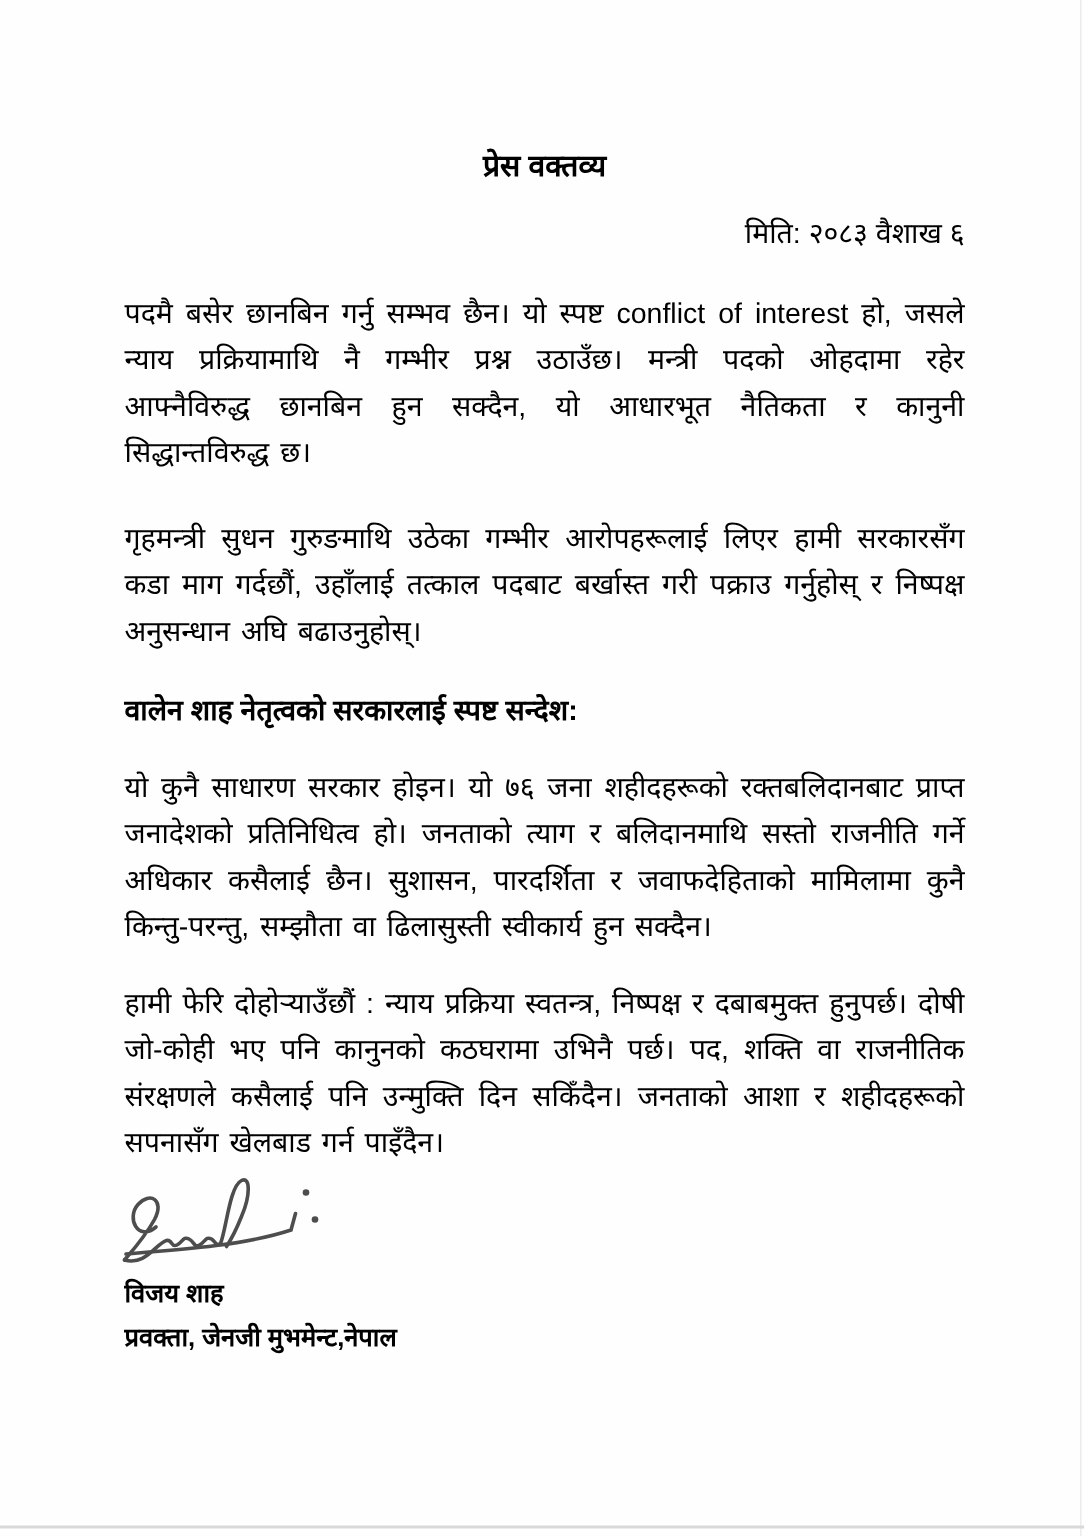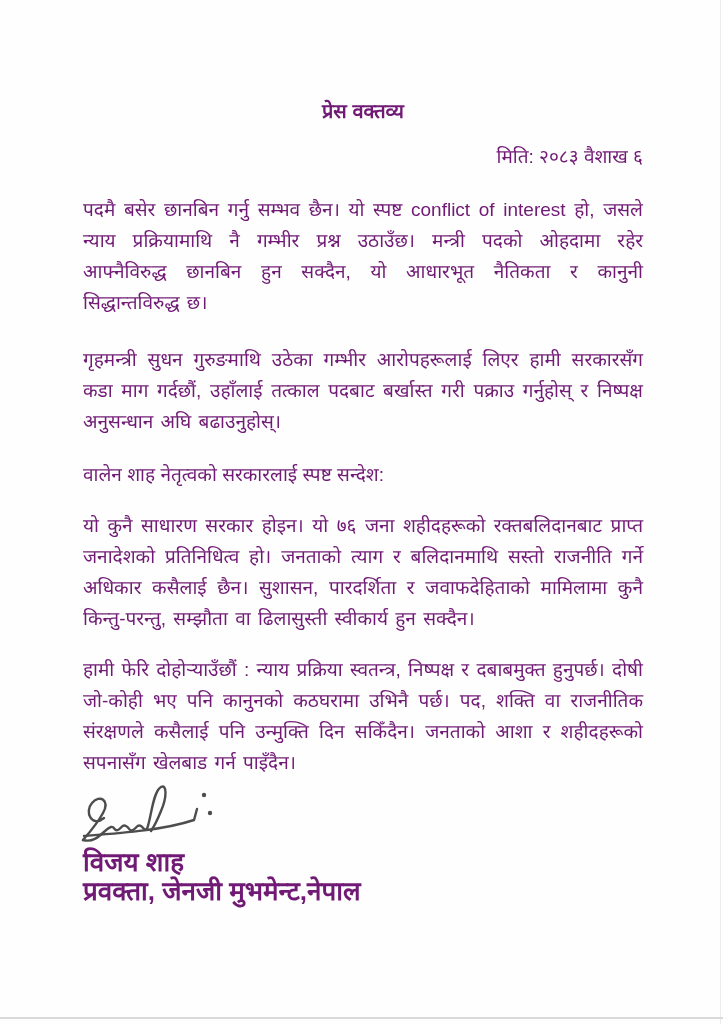--- a/index.html
+++ b/index.html
@@ -8,21 +8,21 @@
     background: #ffffff;
   }
   .page {
     position: relative;
     width: 723px;
     height: 1024px;
     margin: 0 auto;
     background: #fefefe;
     overflow: hidden;
     font-family: "Liberation Sans", "DejaVu Sans", sans-serif;
-    color: #701a75;
+    color: #000000;
     box-sizing: border-box;
   }
   .scan-edge-bottom {
     position: absolute;
     left: 0;
     right: 0;
     bottom: 5px;
     height: 2px;
     background: #d9d9d9;
   }
@@ -61,34 +61,34 @@
     line-height: 31px;
     text-align: justify;
     word-spacing: 2px;
     margin: 26px 0 0 0;
   }
   .para.tight { margin-top: 22px; }
   .para.tighter { margin-top: 20px; }
   .section-heading {
     font-size: 19px;
     line-height: 31px;
-    font-weight: normal;
+    font-weight: bold;
     margin: 22px 0 0 0;
   }
   .signature-area {
     margin-top: 4px;
     height: 66px;
     position: relative;
   }
   .signature-svg {
     display: block;
     margin-left: -3px;
   }
   .sig-name, .sig-role {
-    font-size: 26px;
+    font-size: 17px;
     font-weight: bold;
     line-height: 29px;
     margin: 0;
   }
 </style>
 </head>
 <body>
 
 <div class="page">
   <div class="content">

